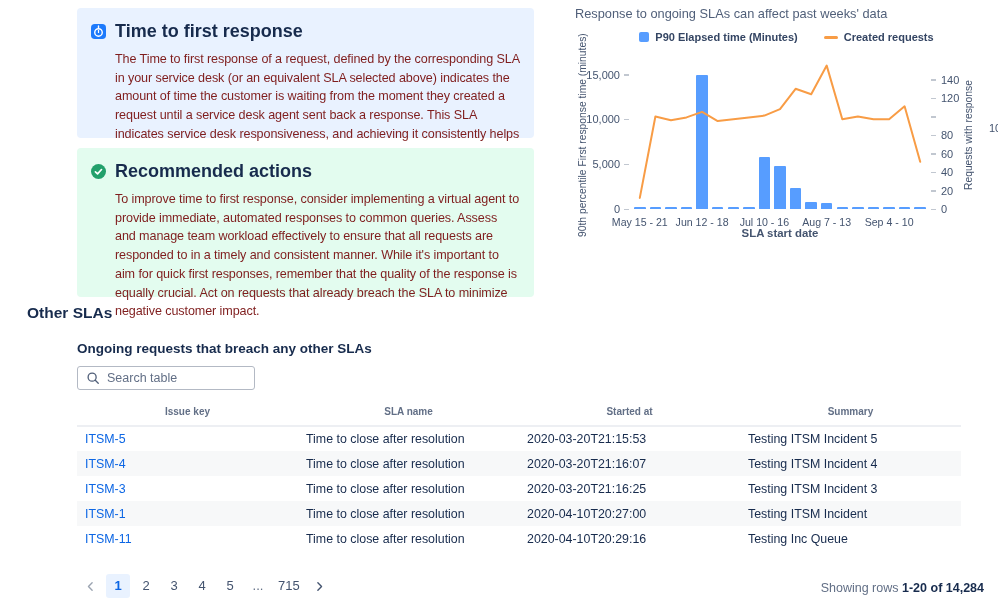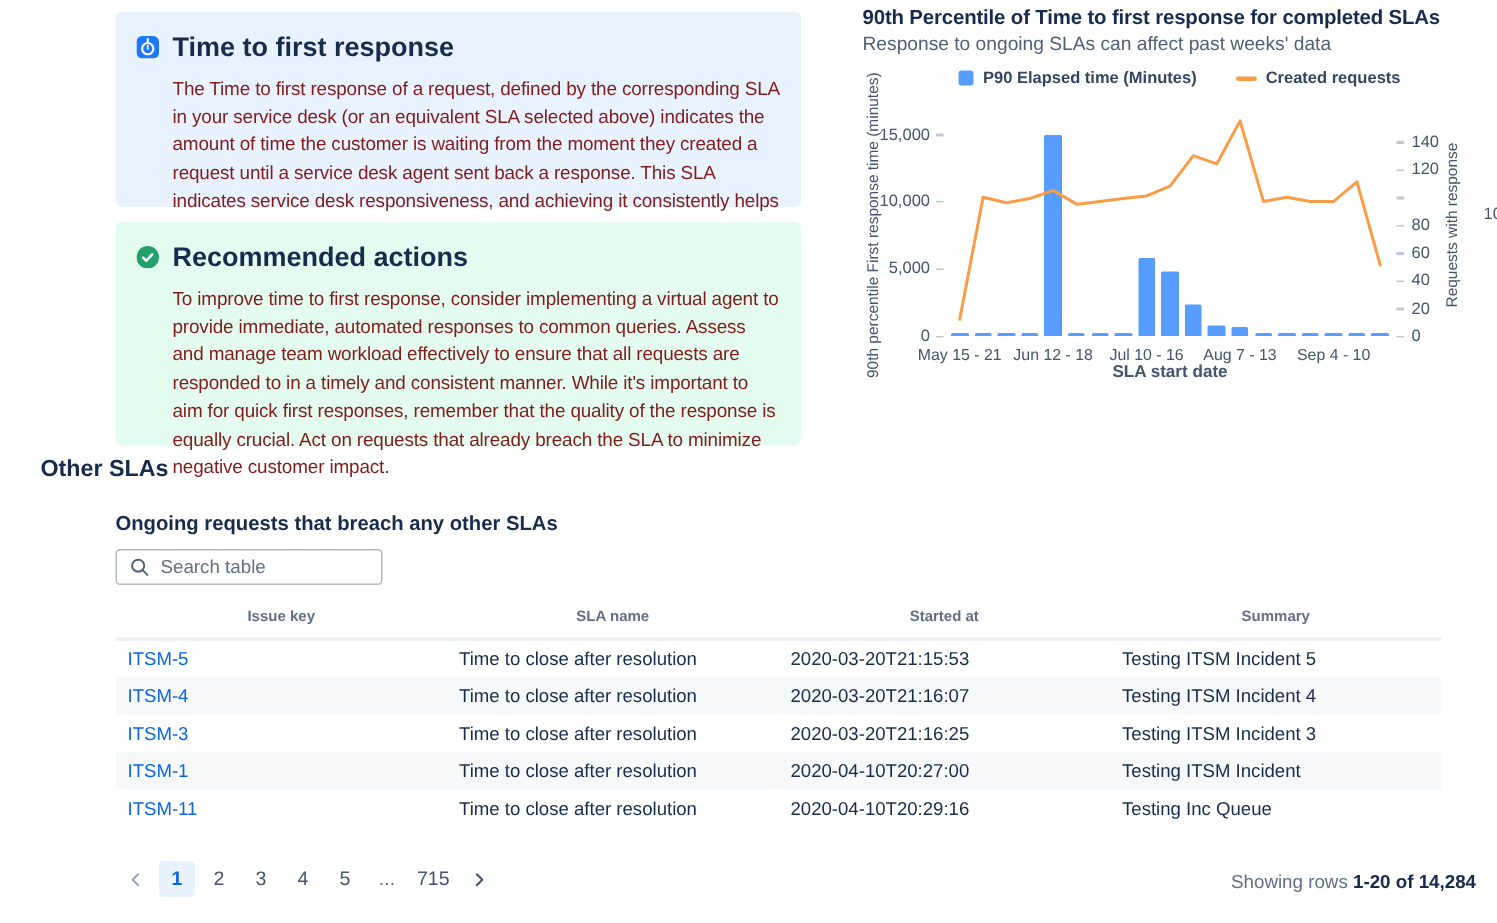--- a/index.html
+++ b/index.html
@@ -91,21 +91,20 @@
             <circle cx="8" cy="8" r="8" fill="#22A06B"></circle>
             <polyline points="4.7,8.3 7,10.5 11.2,5.9" fill="none" stroke="#fff" stroke-width="1.8" stroke-linecap="round" stroke-linejoin="round"></polyline>
           </svg>
       </span>
       <span>Recommended actions</span>
     </div>
     <div class="note-body">To improve time to first response, consider implementing a virtual agent to provide immediate, automated responses to common queries. Assess and manage team workload effectively to ensure that all requests are responded to in a timely and consistent manner. While it's important to aim for quick first responses, remember that the quality of the response is equally crucial. Act on requests that already breach the SLA to minimize negative customer impact.</div>
   </div>
 
   <div class="chart-panel">
-    <div class="chart-title">90th Percentile of Time to first response for completed SLAs</div>
     <div class="chart-subtitle">Response to ongoing SLAs can affect past weeks' data</div>
     <div class="legend">
       <div class="legend-item">
         <span class="swatch-bar"></span>
         <span>P90 Elapsed time (Minutes)</span>
       </div>
       <div class="legend-item">
         <span class="swatch-line"></span>
         <span>Created requests</span>
       </div>

